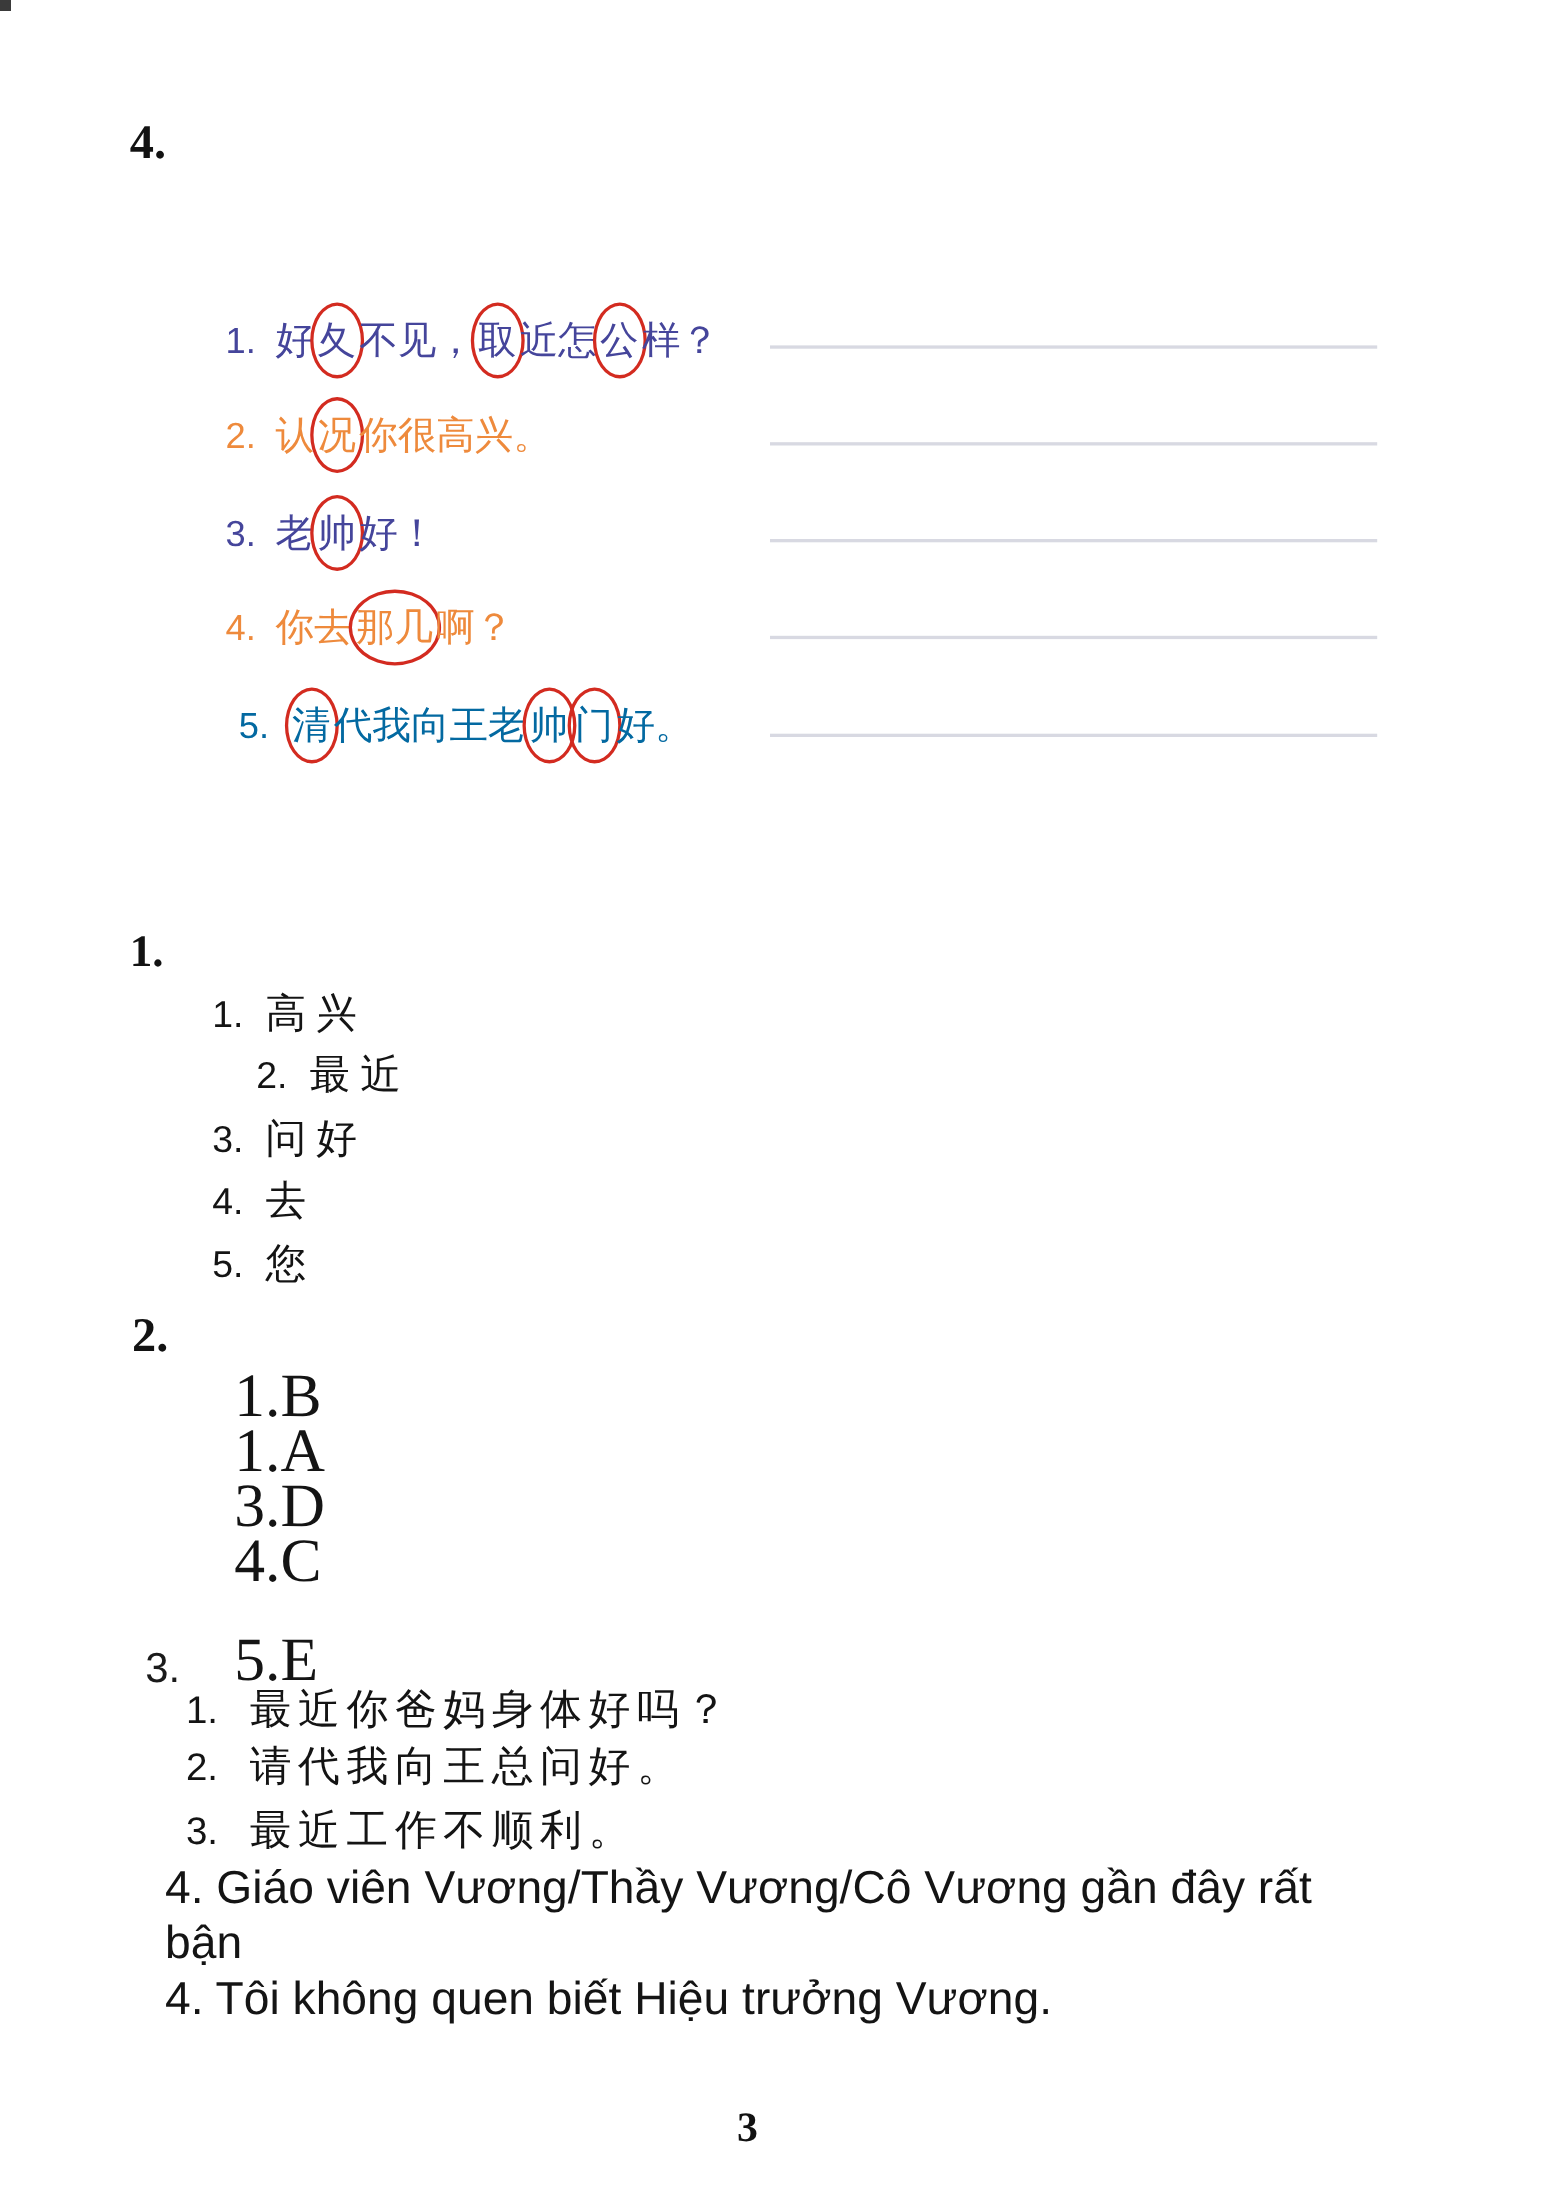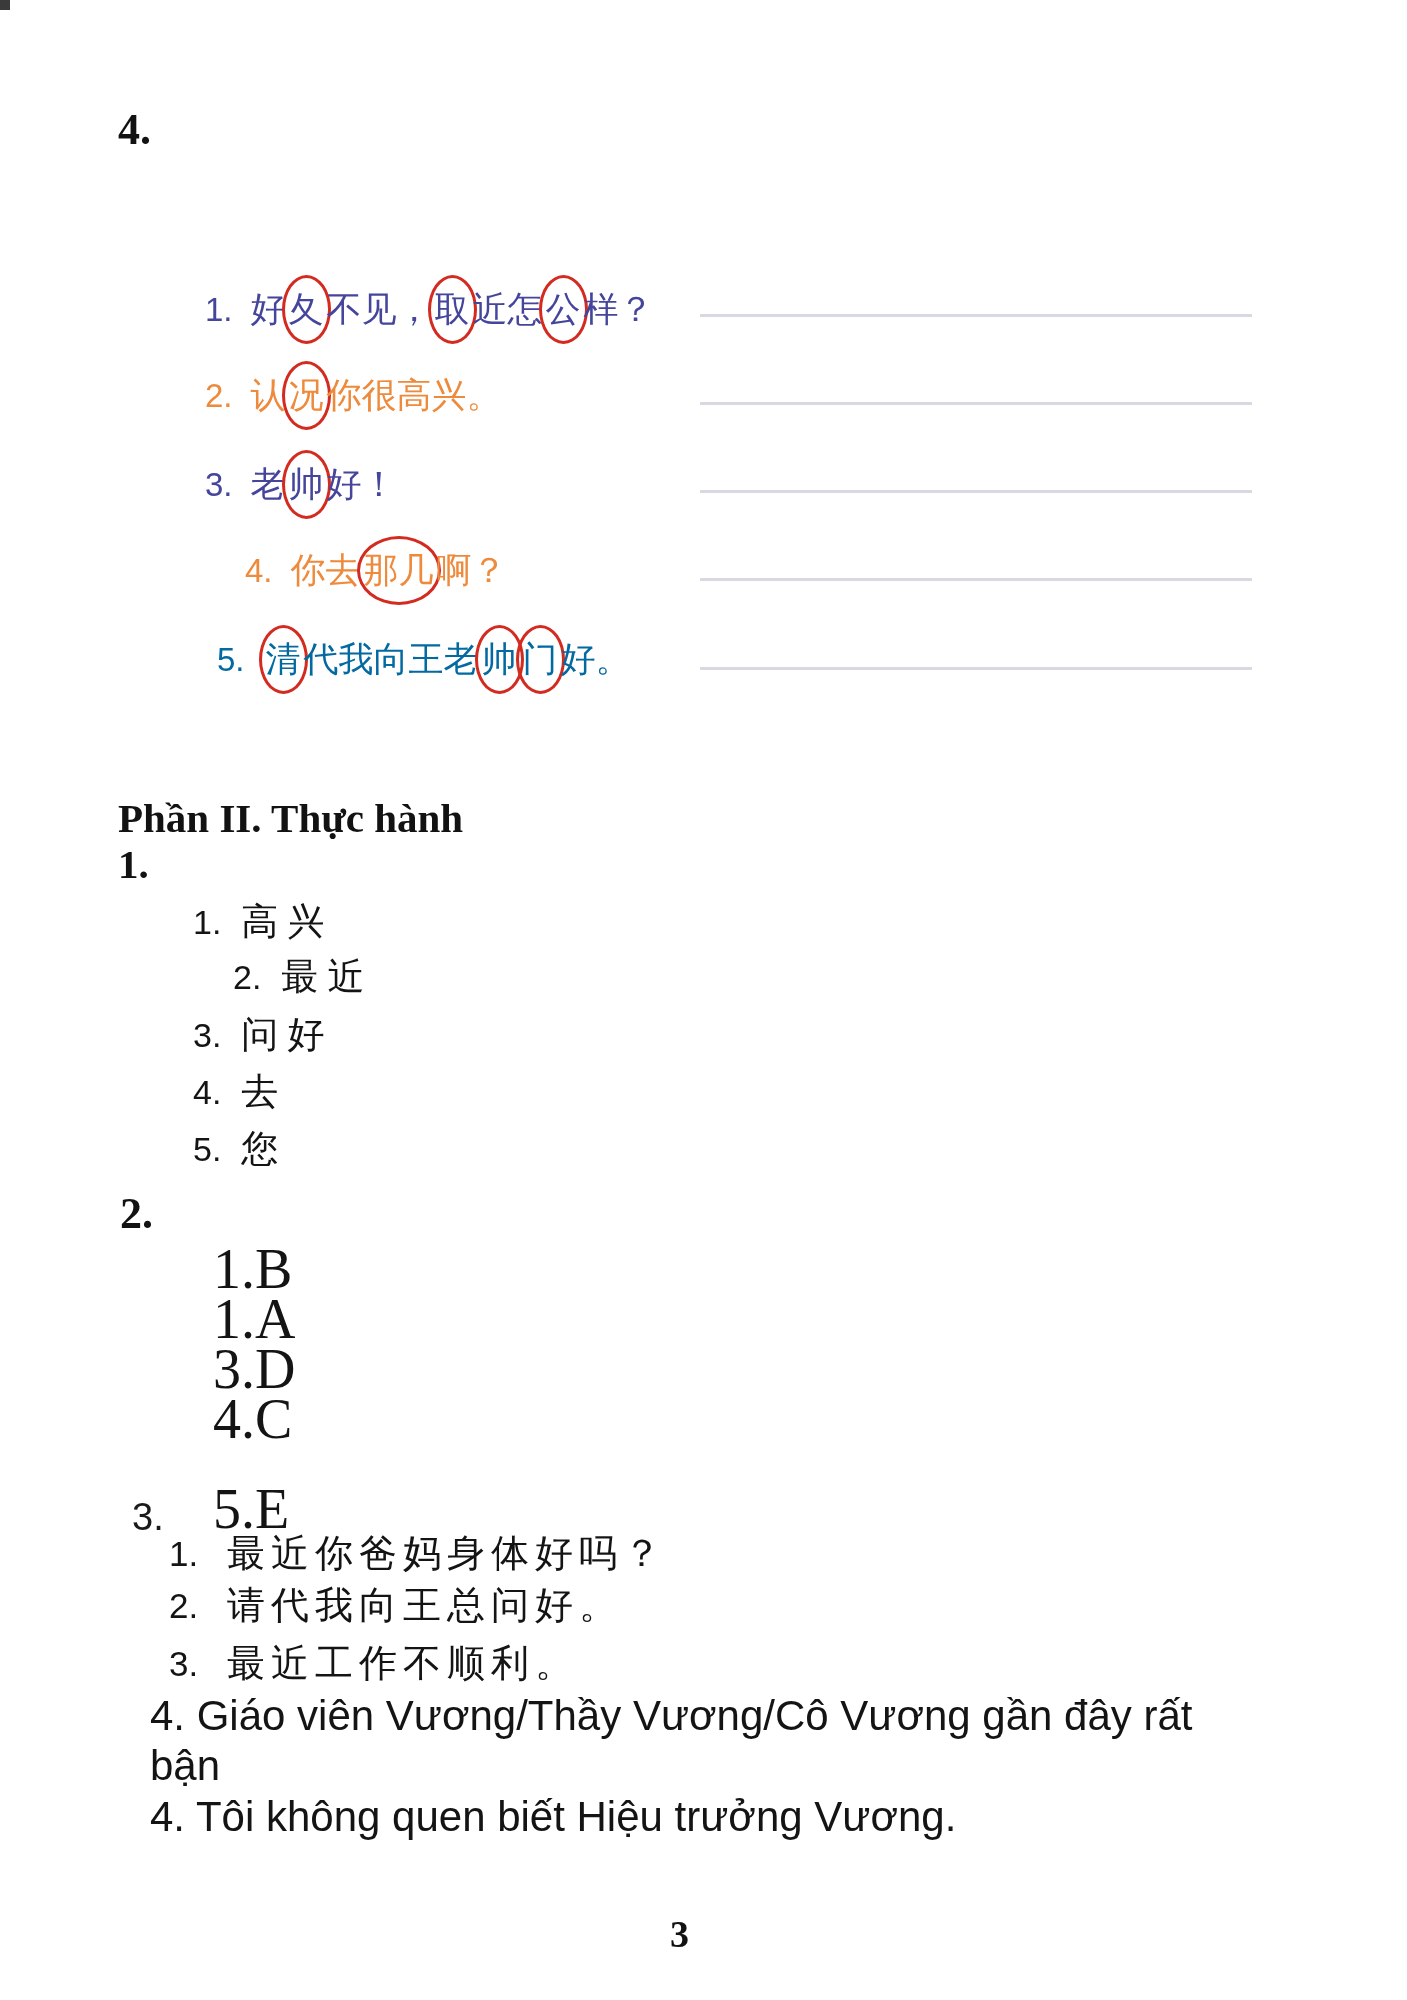--- a/index.html
+++ b/index.html
@@ -46,32 +46,31 @@
 
 <div class="page">
   <div class="corner-artifact"></div>
 
   <div class="h-bold" id="part4-heading">4.</div>
 
   <div id="ex4-rows">
       <div class="ex4-row" style="top: 286px; color: rgb(69, 69, 155);"><span class="ex4-num">1.</span><span class="ex4-text"><span class="">好</span><span class="circled" style="border-color: rgb(211, 43, 32);">夂</span><span class="">不见，</span><span class="circled" style="border-color: rgb(211, 43, 32);">取</span><span class="">近怎</span><span class="circled" style="border-color: rgb(211, 43, 32);">公</span><span class="">样？</span></span></div>
       <div class="ex4-row" style="top: 372px; color: rgb(238, 138, 60);"><span class="ex4-num">2.</span><span class="ex4-text"><span class="">认</span><span class="circled" style="border-color: rgb(211, 43, 32);">况</span><span class="">你很高兴。</span></span></div>
       <div class="ex4-row" style="top: 461px; color: rgb(69, 69, 155);"><span class="ex4-num">3.</span><span class="ex4-text"><span class="">老</span><span class="circled" style="border-color: rgb(211, 43, 32);">帅</span><span class="">好！</span></span></div>
-      <div class="ex4-row" style="top: 547px; color: rgb(238, 138, 60); margin-left: 40px;"><span class="ex4-num">4.</span><span class="ex4-text"><span class="">你去</span><span class="circled" style="border-color: rgb(211, 43, 32);">那几</span><span class="">啊？</span></span></div>
+      <div class="ex4-row" style="top: 547px; color: rgb(238, 138, 60);"><span class="ex4-num">4.</span><span class="ex4-text"><span class="">你去</span><span class="circled" style="border-color: rgb(211, 43, 32);">那几</span><span class="">啊？</span></span></div>
       <div class="ex4-row" style="top: 636px; color: #0369a1; margin-left: 12px;"><span class="ex4-num">5.</span><span class="ex4-text"><span class="circled" style="border-color: rgb(211, 43, 32);">清</span><span class="">代我向王老</span><span class="circled" style="border-color: rgb(211, 43, 32);">帅</span><span class="circled" style="border-color: rgb(211, 43, 32);">门</span><span class="">好。</span></span></div>
     </div>
   <div id="answer-lines">
       <div class="ansline" style="top: 314px; border-top-color: rgb(216, 217, 226);"></div>
       <div class="ansline" style="top: 402px; border-top-color: rgb(216, 217, 226);"></div>
       <div class="ansline" style="top: 490px; border-top-color: rgb(216, 217, 226);"></div>
       <div class="ansline" style="top: 578px; border-top-color: rgb(216, 217, 226);"></div>
       <div class="ansline" style="top: 667px; border-top-color: rgb(216, 217, 226);"></div>
     </div>
 
-  <div class="h-bold" id="part2-heading">Phần II. Thực hành</div>
   <div class="h-bold" id="s1-label">1.</div>
   <div id="s1-rows">
       <div class="s1-row" style="top: 897px;"><span class="s1-num">1.</span><span class="s1-text">高 兴</span></div>
       <div class="s1-row" style="top: 952px; margin-left: 40px;"><span class="s1-num">2.</span><span class="s1-text">最 近</span></div>
       <div class="s1-row" style="top: 1010px;"><span class="s1-num">3.</span><span class="s1-text">问 好</span></div>
       <div class="s1-row" style="top: 1067px;"><span class="s1-num">4.</span><span class="s1-text">去</span></div>
       <div class="s1-row" style="top: 1124px;"><span class="s1-num">5.</span><span class="s1-text">您</span></div>
     </div>
 
   <div class="h-bold" id="s2-label">2.</div>

